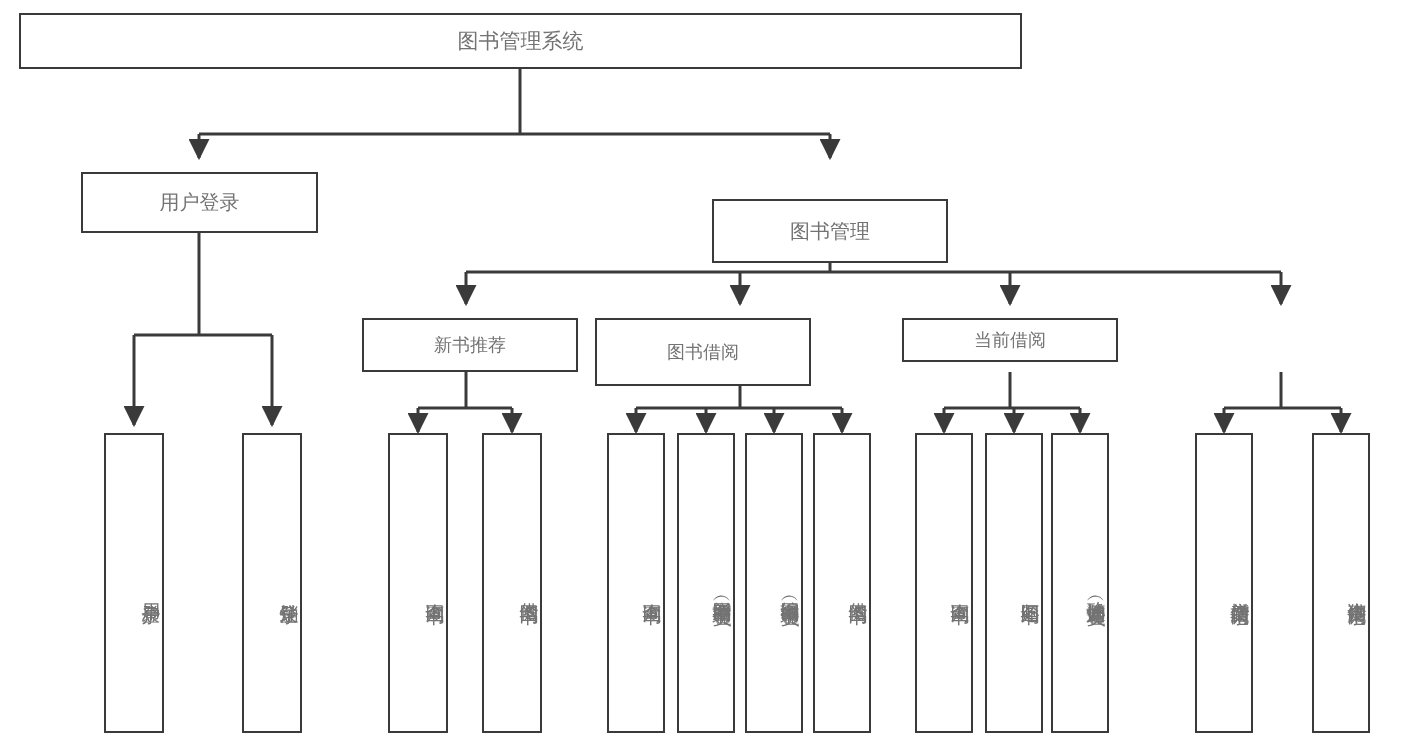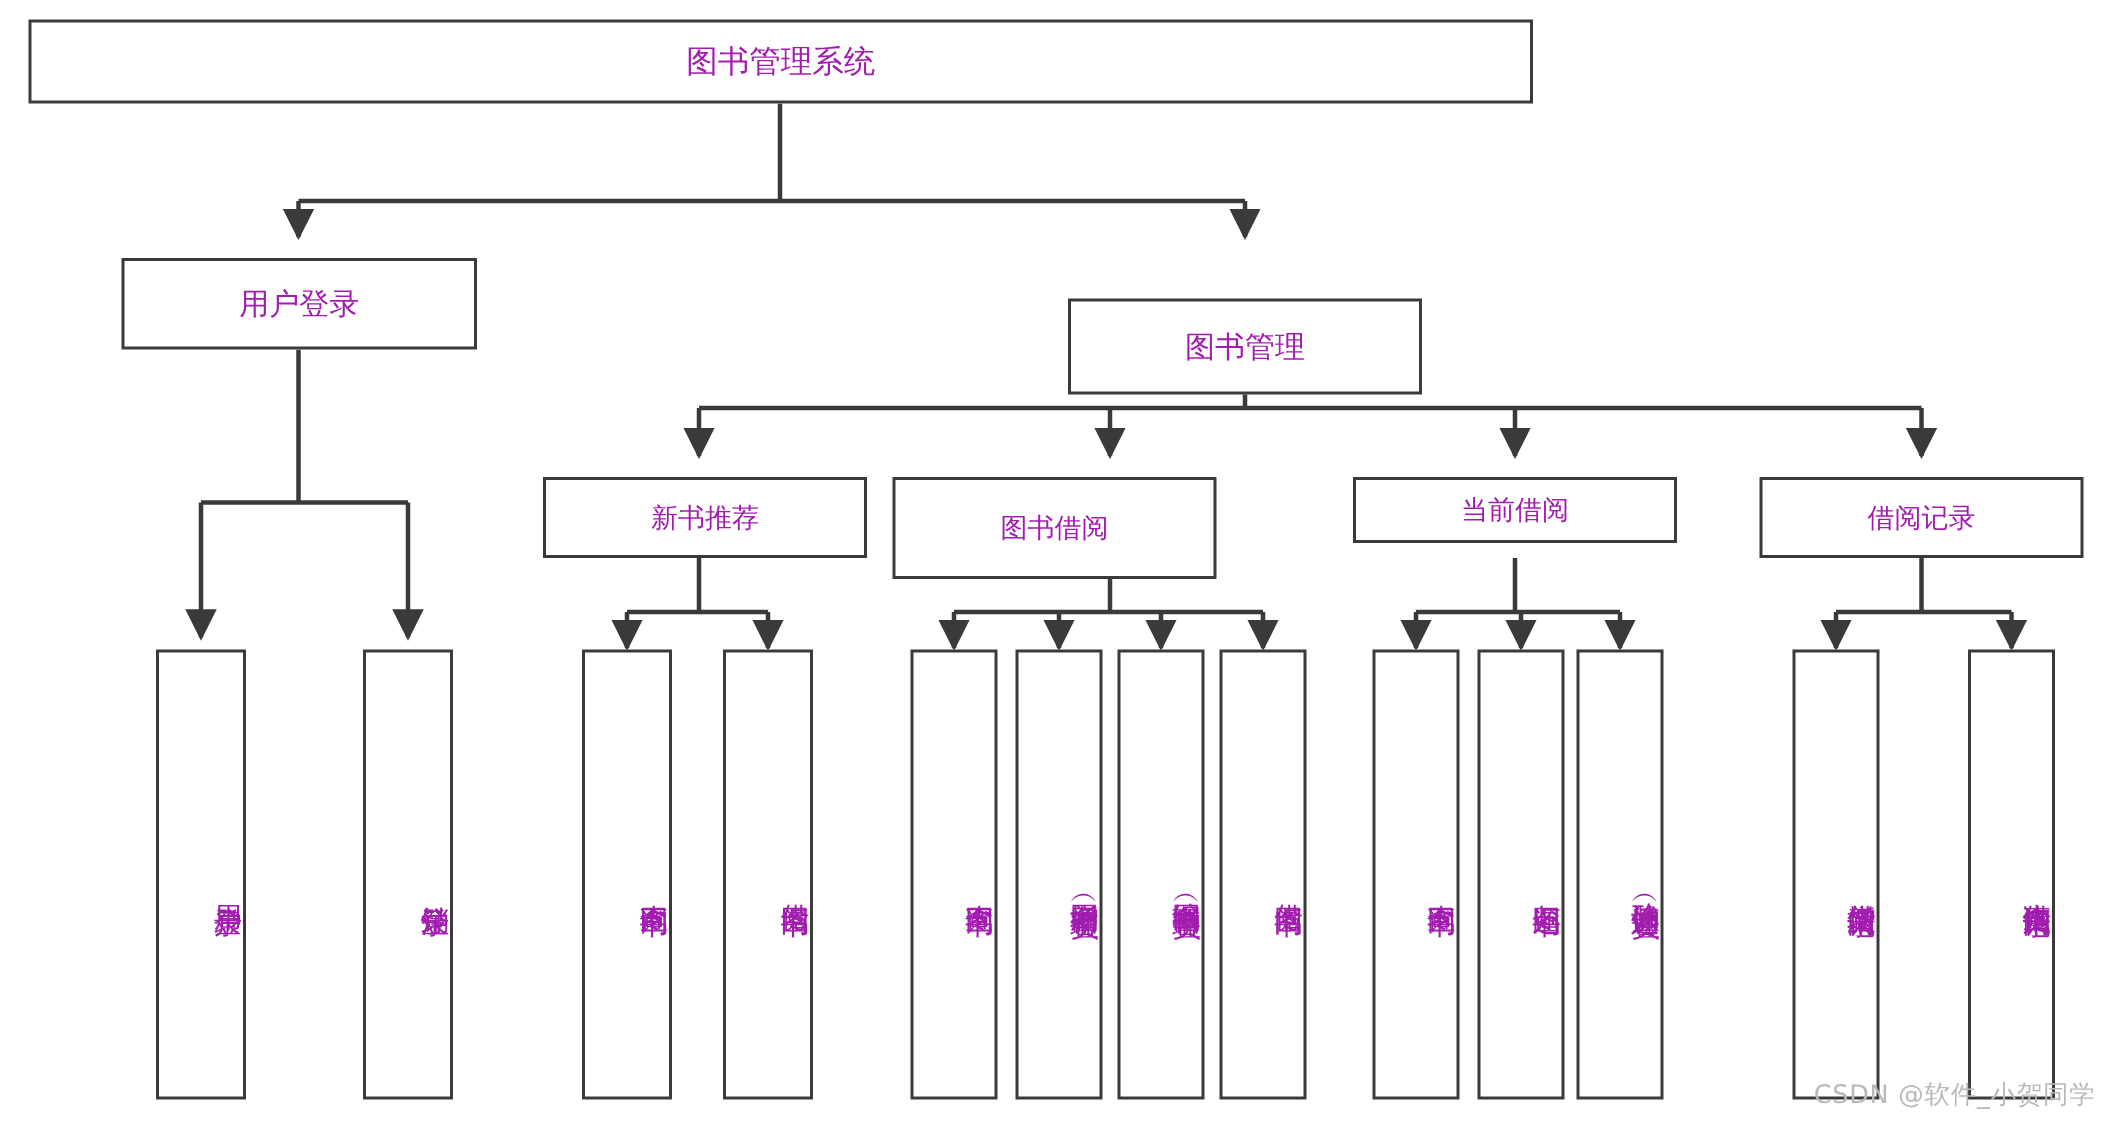--- a/index.html
+++ b/index.html
@@ -27,21 +27,21 @@
     pointer-events: none;
   }
   .node {
     position: absolute;
     box-sizing: border-box;
     background: #ffffff;
     border: 2px solid #3a3a3a;
     display: flex;
     align-items: center;
     justify-content: center;
-    color: #a21caf;
+    color: #737373;
     text-align: right;
   }
   .node-root {
     font-size: 21px;
   }
   .node-l1 {
     font-size: 20px;
   }
   .node-l2 {
     font-size: 18px;
@@ -140,23 +140,20 @@
 
   <div class="node node-l2" style="left:362px; top:318px; width:216px; height:54px;">
     <span>新书推荐</span>
   </div>
   <div class="node node-l2" style="left:595px; top:318px; width:216px; height:68px;">
     <span>图书借阅</span>
   </div>
   <div class="node node-l2" style="left:902px; top:318px; width:216px; height:44px;">
     <span>当前借阅</span>
   </div>
-  <div class="node node-l2" style="left:1173px; top:318px; width:216px; height:54px;">
-    <span>借阅记录</span>
-  </div>
 
   <div class="node node-leaf" style="left:104px; top:433px; width:60px; height:300px;">
     <span>用户登录</span>
   </div>
   <div class="node node-leaf" style="left:242px; top:433px; width:60px; height:300px;">
     <span>注销登录</span>
   </div>
 
   <div class="node node-leaf" style="left:388px; top:433px; width:60px; height:300px;">
     <span>查询图书</span>
@@ -188,15 +185,14 @@
     <span>确认归还（管理员）</span>
   </div>
 
   <div class="node node-leaf" style="left:1195px; top:433px; width:58px; height:300px;">
     <span>新增借阅记录</span>
   </div>
   <div class="node node-leaf" style="left:1312px; top:433px; width:58px; height:300px;">
     <span>查询借阅记录</span>
   </div>
 
-  <div class="watermark">CSDN @软件_小贺同学</div>
 
 </div>
 
 </body></html>

